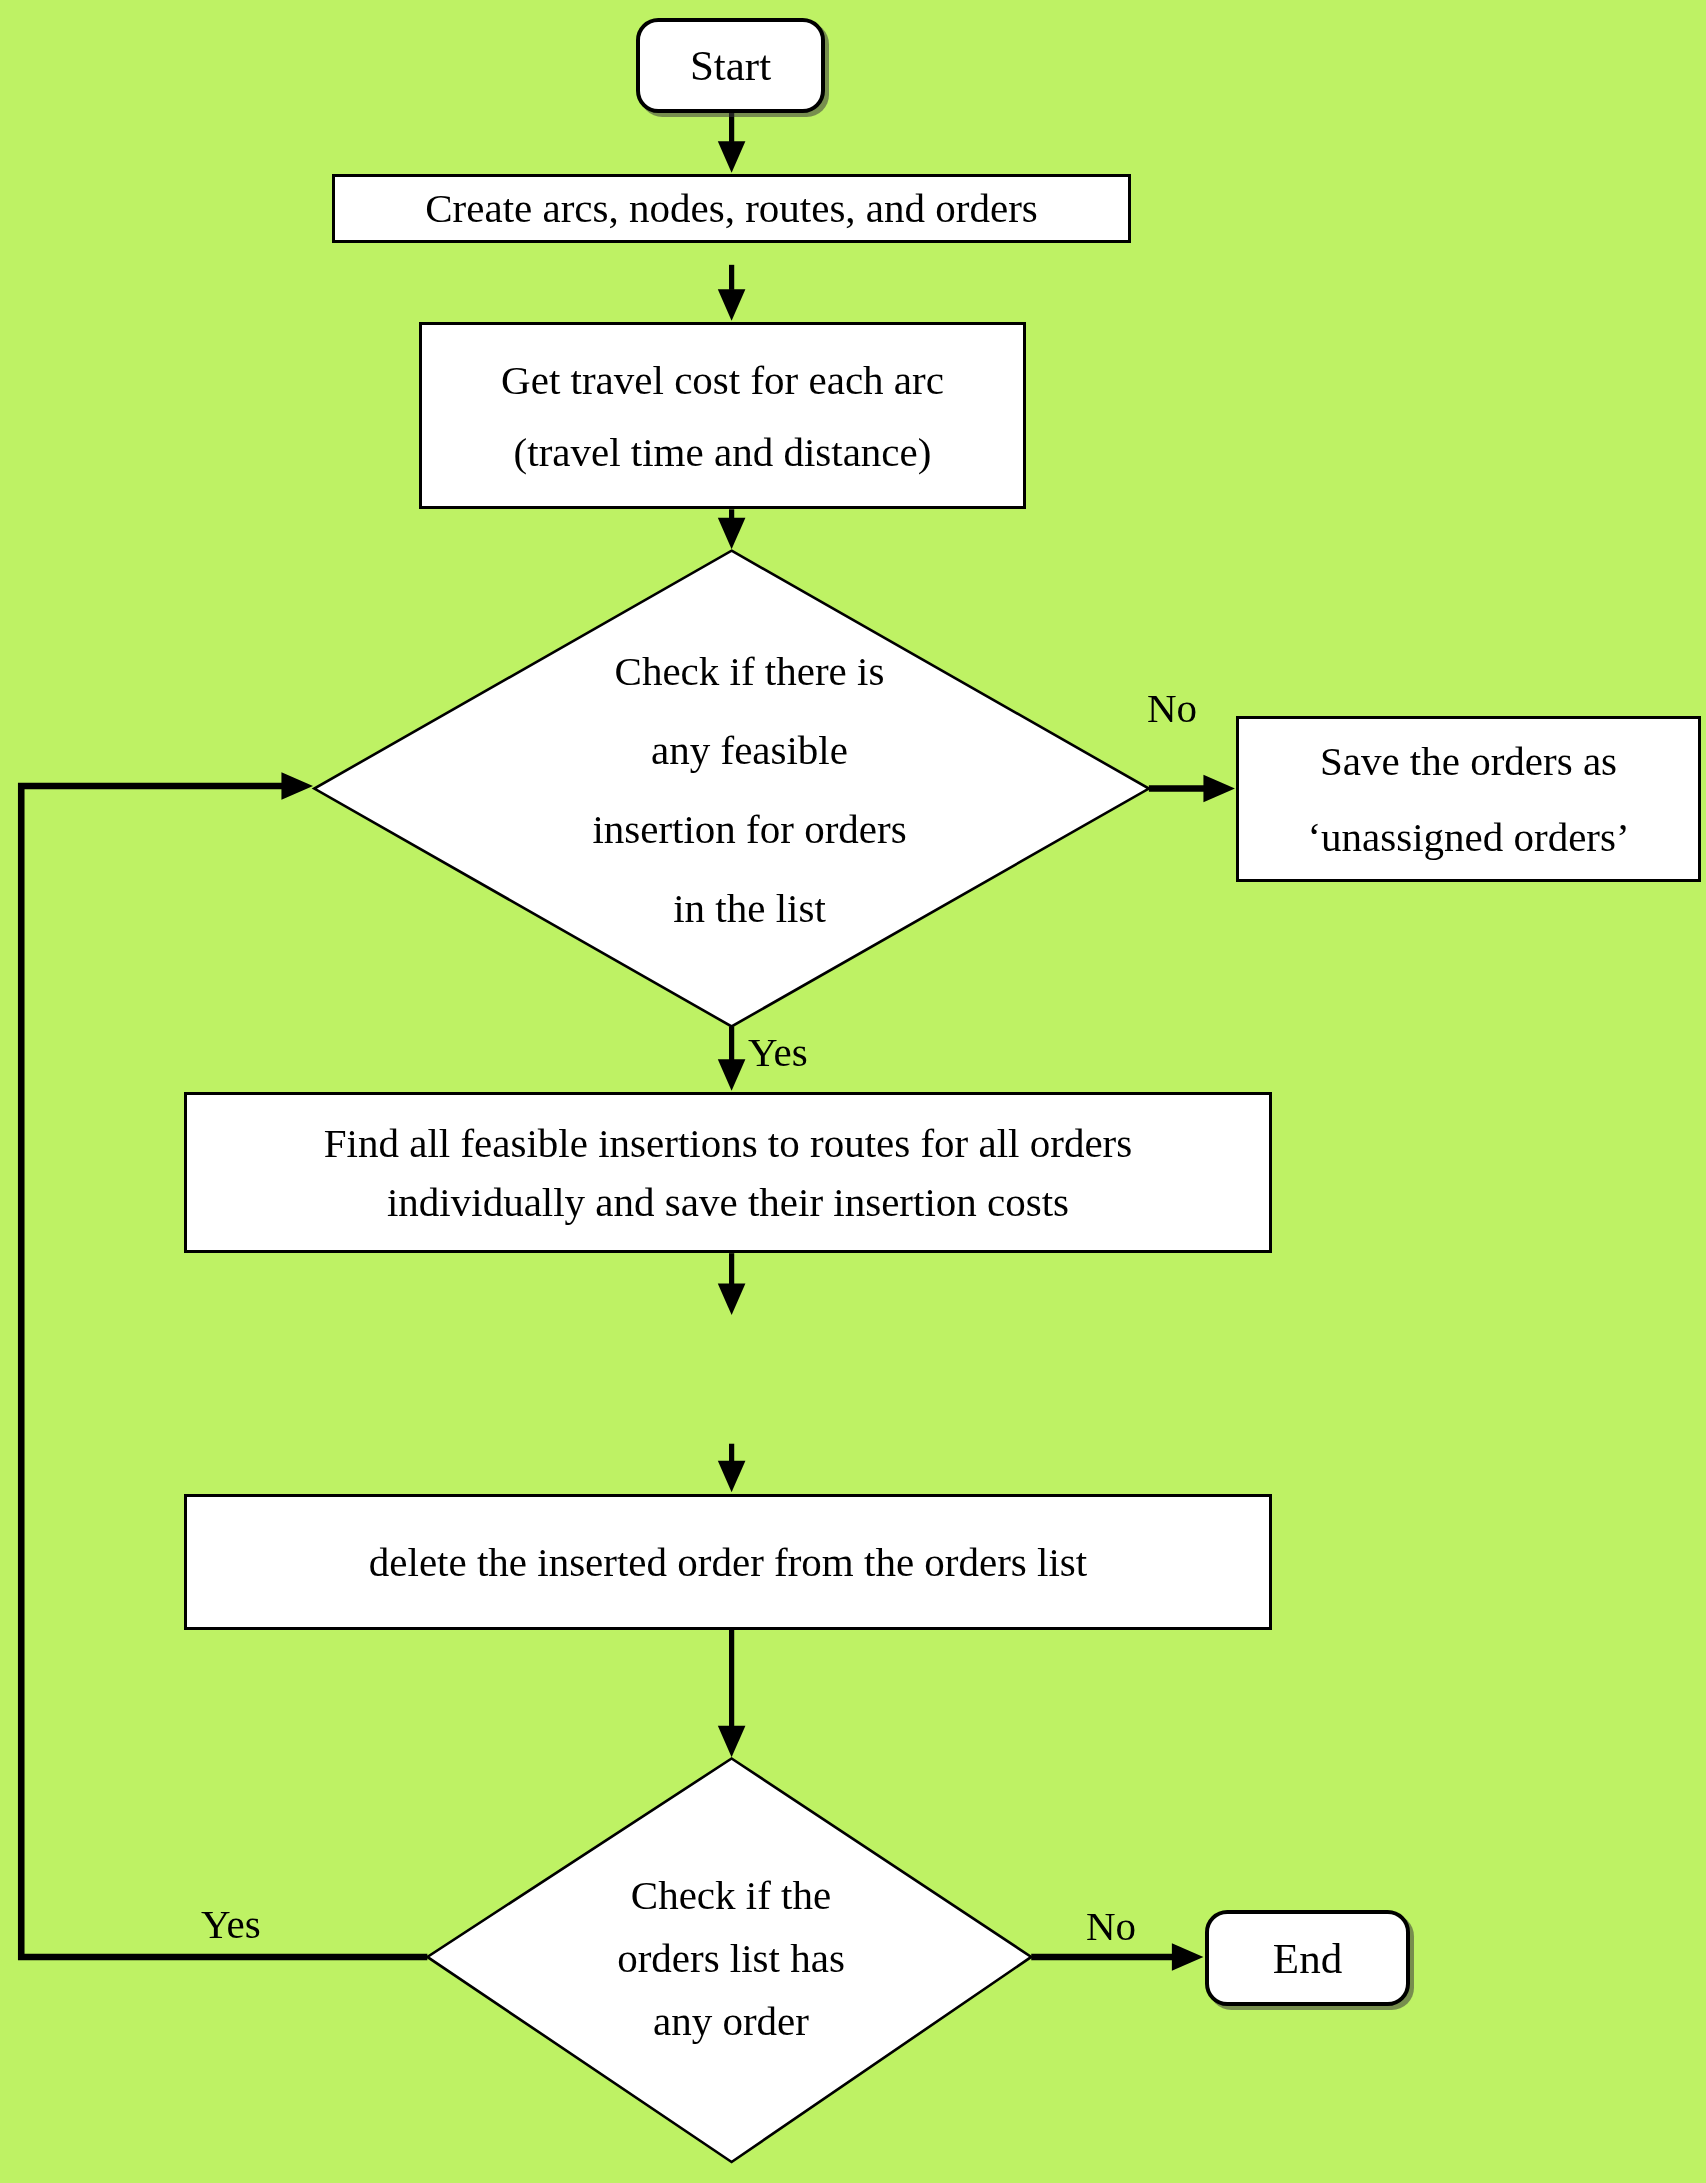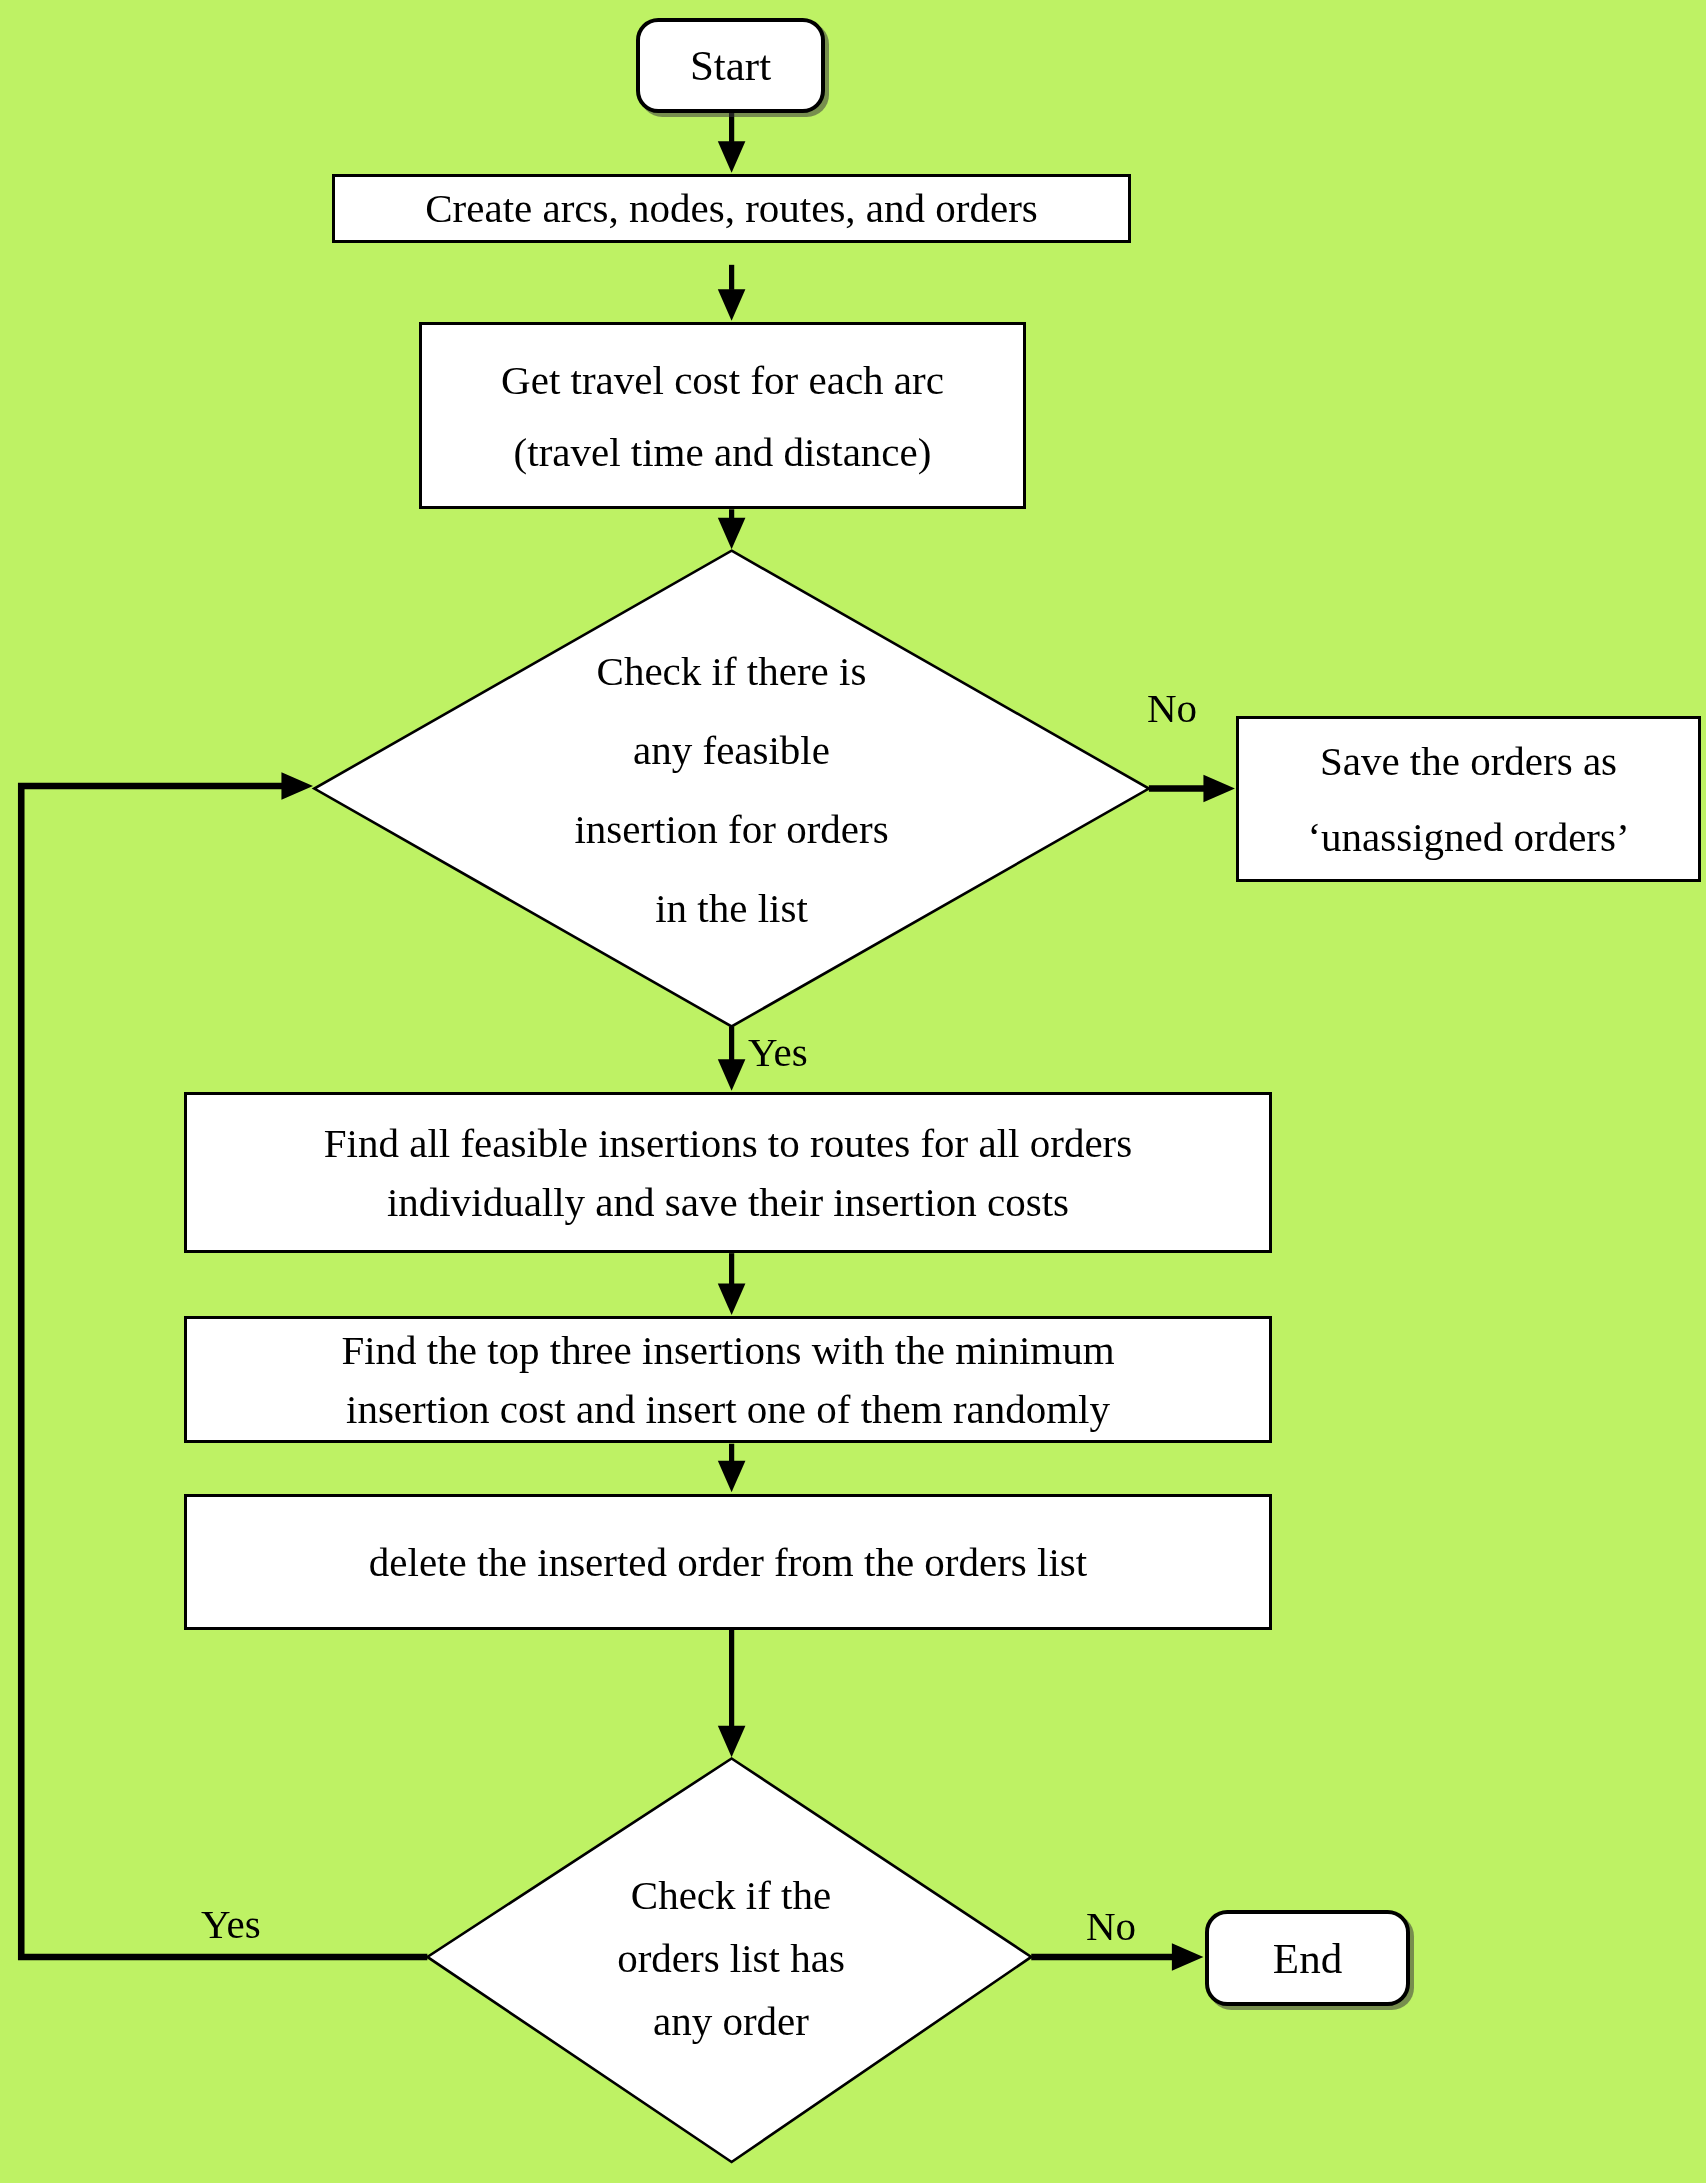--- a/index.html
+++ b/index.html
@@ -110,41 +110,37 @@
 
   <div class="node" style="left:332px; top:174px; width:799px; height:69px;">
     <span class="ln">Create arcs, nodes, routes, and orders</span>
   </div>
 
   <div class="node lh110" style="left:419px; top:322px; width:607px; height:187px;">
     <span class="ln">Get travel cost for each arc</span>
     <span class="ln">(travel time and distance)</span>
   </div>
 
-  <div class="dtext lh120" style="left:482px; top:632px; width:499px; height:315px;">
+  <div class="dtext lh120" style="left:500px; top:632px; width:499px; height:315px;">
     <span class="ln">Check if there is</span>
     <span class="ln">any feasible</span>
     <span class="ln">insertion for orders</span>
     <span class="ln">in the list</span>
   </div>
 
   <div class="node lh115" style="left:1236px; top:707px; width:465px; height:166px;">
     <span class="ln">Save the orders as</span>
     <span class="ln">‘unassigned orders’</span>
   </div>
 
   <div class="node lh90" style="left:184px; top:1092px; width:1088px; height:161px;">
     <span class="ln">Find all feasible insertions to routes for all orders</span>
     <span class="ln">individually and save their insertion costs</span>
   </div>
 
-  <div class="node lh90" style="left:184px; top:1316px; width:1088px; height:127px;">
-    <span class="ln">Find the top three insertions with the minimum</span>
-    <span class="ln">insertion cost and insert one of them randomly</span>
-  </div>
 
   <div class="node lh90" style="left:184px; top:1494px; width:1088px; height:136px;">
     <span class="ln">delete the inserted order from the orders list</span>
   </div>
 
   <div class="dtext lh96" style="left:501px; top:1864px; width:460px; height:189px;">
     <span class="ln">Check if the</span>
     <span class="ln">orders list has</span>
     <span class="ln">any order</span>
   </div>

